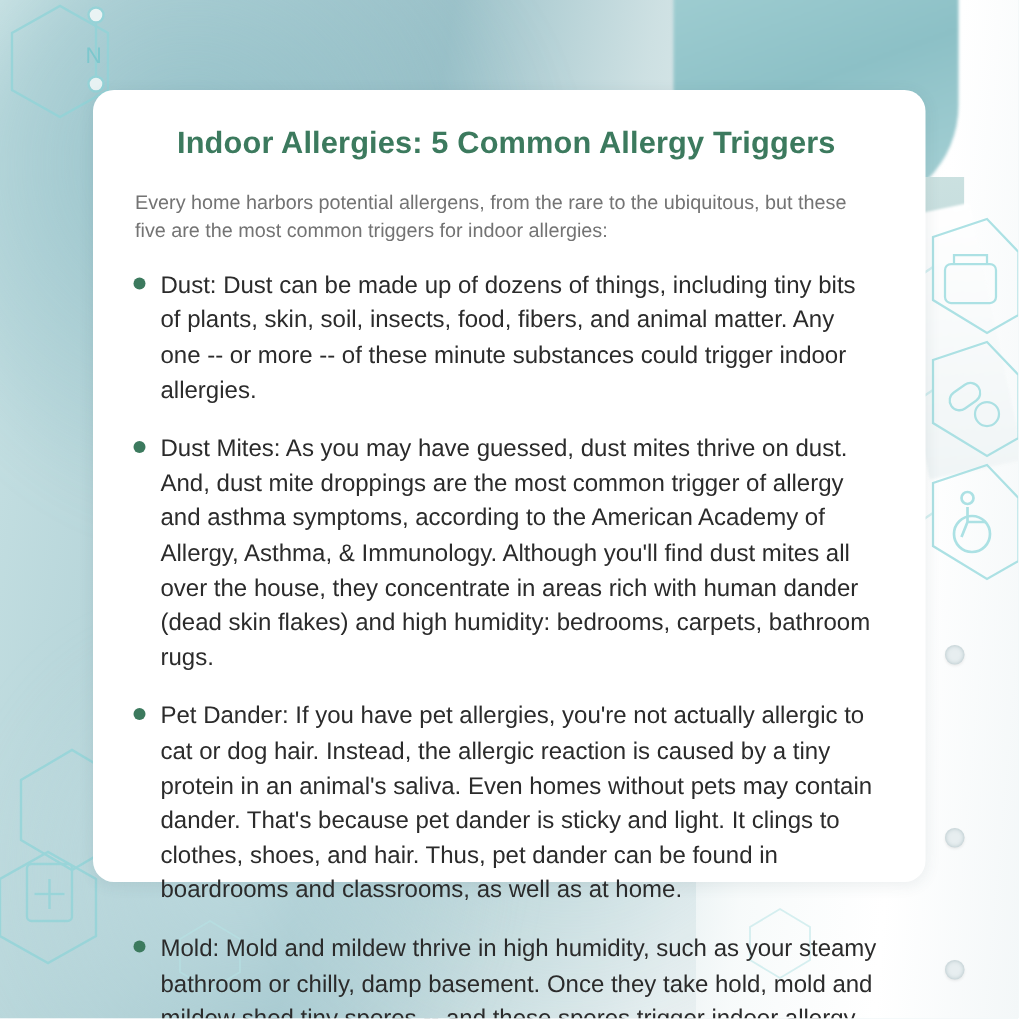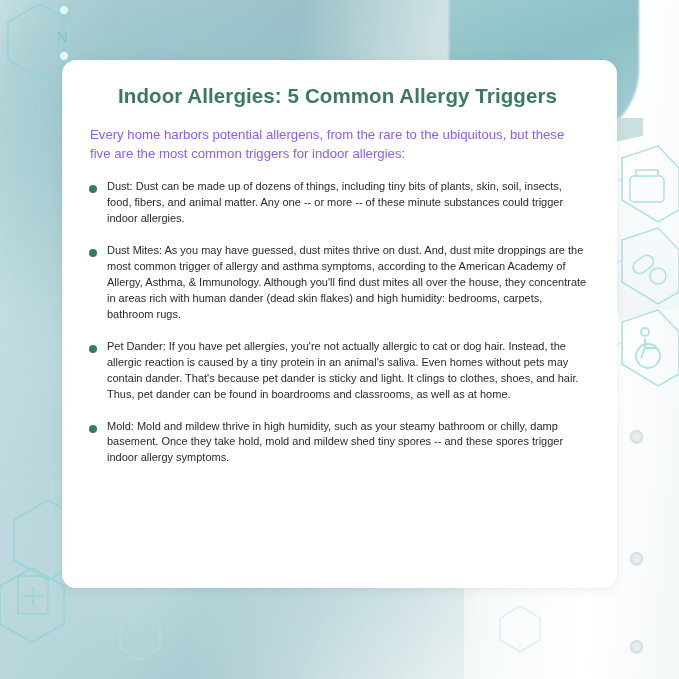--- a/index.html
+++ b/index.html
@@ -147,38 +147,38 @@
   .card-title {
     color: #3c7a5e;
     font-size: 20.5px;
     font-weight: bold;
     letter-spacing: 0.1px;
     margin: 0 0 17px 0;
     text-align: center;
   }
 
   .intro {
-    color: #8b5cf6;
+    color: #737373;
     font-size: 13.2px;
     line-height: 1.45;
     margin: 0 0 16px 0;
     padding: 0 2px 0 2px;
   }
 
   ul.triggers {
     list-style: none;
     margin: 0;
     padding: 0;
   }
   ul.triggers li {
     position: relative;
     padding-left: 19px;
     margin-bottom: 16px;
     color: #2b2b2b;
-    font-size: 11px;
+    font-size: 16px;
     line-height: 1.45;
   }
   ul.triggers li:last-child { margin-bottom: 0; }
   ul.triggers li .bullet {
     position: absolute;
     left: 1px;
     top: 6px;
     width: 8px;
     height: 8px;
     border-radius: 50%;

